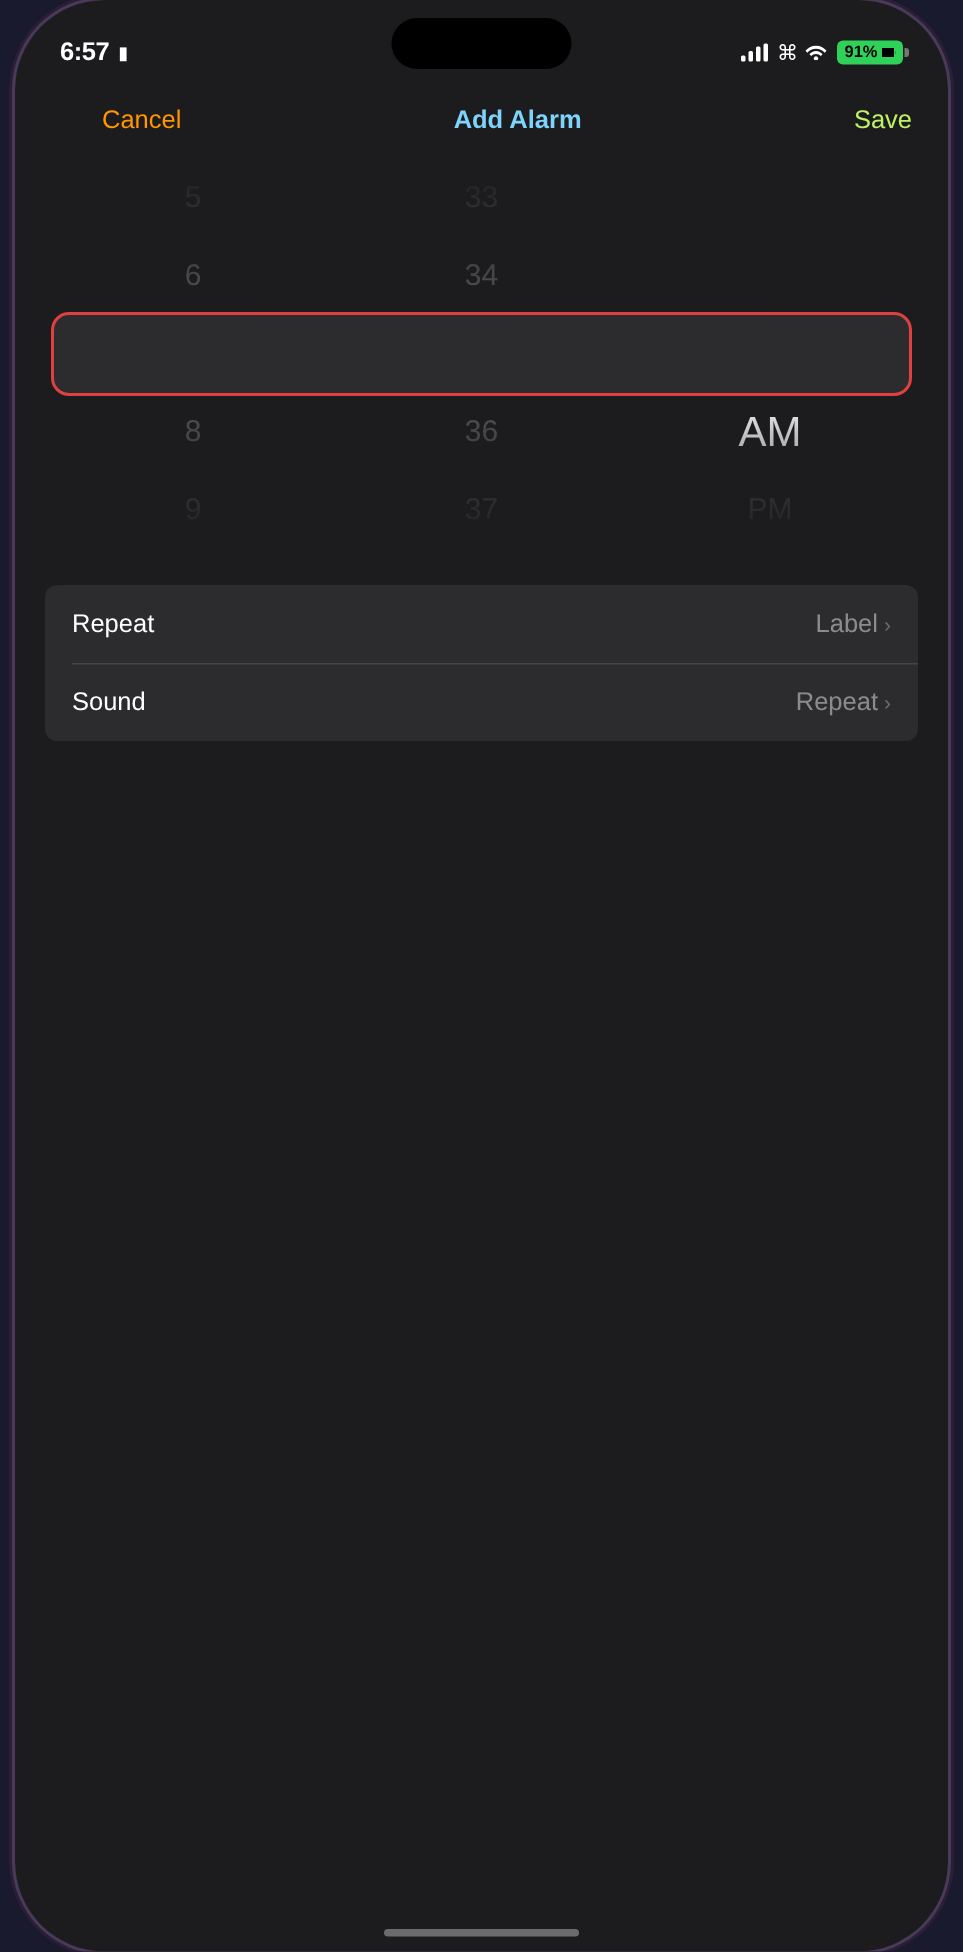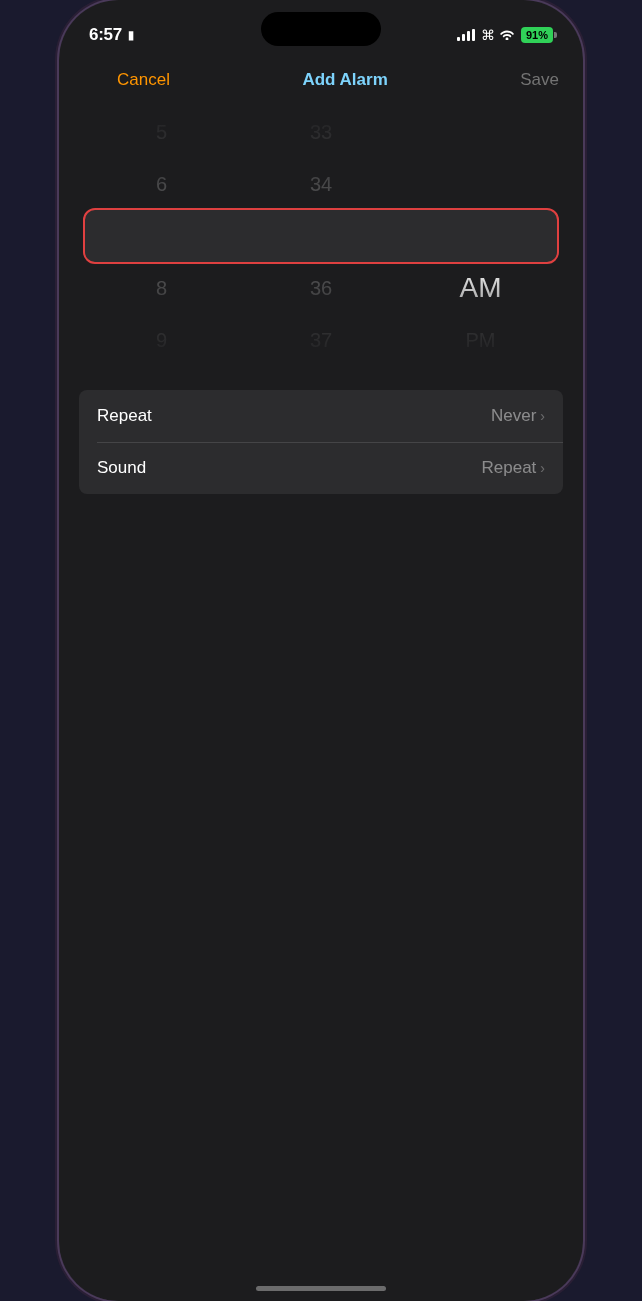--- a/index.html
+++ b/index.html
@@ -7,21 +7,21 @@
     body {
       background: #1a1a2e;
       display: flex;
       justify-content: center;
       align-items: center;
       min-height: 100vh;
       font-family: -apple-system, BlinkMacSystemFont, 'SF Pro Display', 'Helvetica Neue', sans-serif;
     }
 
     .phone-frame {
-      width: 524px;
+      width: 622px;
       height: 1301px;
       background: #2a1f35;
       border-radius: 60px;
       position: relative;
       overflow: hidden;
       box-shadow: 0 0 0 2px #4a3a5a, 0 0 0 4px #2a1f35, inset 0 0 0 1px #5a4a6a;
     }
 
     
     .phone-frame::before {
@@ -91,21 +91,20 @@
       align-items: center;
       background: #30d158;
       border-radius: 4px;
       padding: 2px 5px;
       height: 16px;
       position: relative;
       font-size: 11px;
       font-weight: 600;
       color: #000;
       gap: 2px;
-      flex-direction: column;
     }
 
     .battery-container::after {
       content: '';
       position: absolute;
       right: -4px;
       top: 50%;
       transform: translateY(-50%);
       width: 3px;
       height: 6px;
@@ -141,21 +140,21 @@
     }
 
     .nav-title {
       font-size: 17px;
       color: #7dd3fc;
       font-weight: 600;
     }
 
     .nav-save {
       font-size: 17px;
-      color: #737373;
+      color: #bef264;
       font-weight: 400;
     }
 
     
     .time-picker-container {
       position: relative;
       height: 260px;
       margin: 0 24px;
       overflow: hidden;
     }
@@ -385,21 +384,21 @@
         <div class="time-number selected">AM</div>
         <div class="time-number dim">PM</div>
       </div>
     </div>
 
     <div class="settings-list">
 
       <div class="settings-row">
         <span class="settings-label">Repeat</span>
         <div class="settings-value">
-          <span>Never</span>
+          <span>Label</span>
           <span class="chevron">›</span>
         </div>
       </div>
 
 
       <div class="settings-row">
         <span class="settings-label">Sound</span>
         <div class="settings-value">
           <span>Repeat</span>
           <span class="chevron">›</span>

